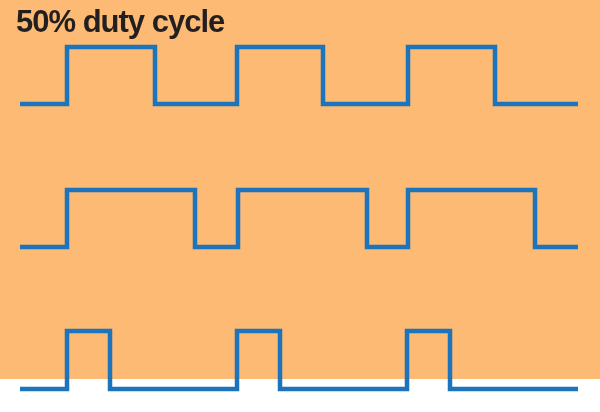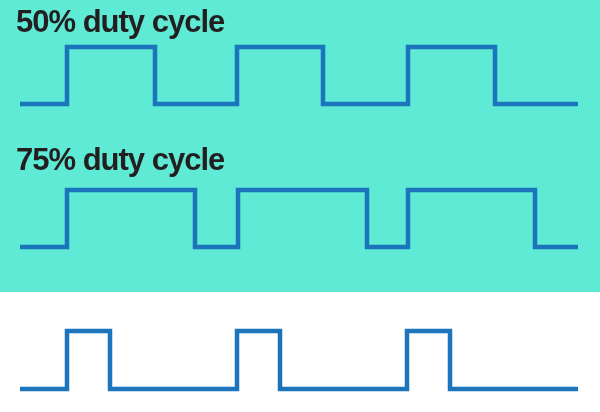--- a/index.html
+++ b/index.html
@@ -8,22 +8,22 @@
   }
   body {
     width: 600px;
     height: 412px;
     background: #ffffff;
     overflow: hidden;
   }
   .figure {
     position: relative;
     width: 600px;
-    height: 292px;
-    background: #5eead4;
+    height: 379px;
+    background: #fdba74;
     font-family: "Liberation Sans", sans-serif;
   }
   .wave-label {
     position: absolute;
     left: 16px;
     font-size: 31px;
     font-weight: 700;
     letter-spacing: -1px;
     line-height: 1;
     color: #231f20;
@@ -41,21 +41,20 @@
     stroke-linecap: butt;
   }
 </style>
 </head>
 <body>
 
 <div class="figure">
 
   <div class="wave-label" style="left: 16px; top: 6px; color: rgb(35, 31, 32);">50% duty cycle</div>
 
-  <div class="wave-label" style="left: 16px; top: 144px; color: rgb(35, 31, 32);">75% duty cycle</div>
 
 
   <svg class="wave-svg" width="600" height="412" viewBox="0 0 600 412" xmlns="http://www.w3.org/2000/svg">
     <polyline points="20,104 67,104 67,47 155,47 155,104 237,104 237,47 323,47 323,104 408,104 408,47 495,47 495,104 578,104" stroke="#1c75bc" stroke-width="4.5"></polyline>
     <polyline points="20,247 67,247 67,190 195,190 195,247 238,247 238,190 367,190 367,247 408,247 408,190 535,190 535,247 578,247" stroke="#1c75bc" stroke-width="4.5"></polyline>
     <polyline points="20,389 67,389 67,331 110,331 110,389 237,389 237,331 280,331 280,389 407,389 407,331 450,331 450,389 578,389" stroke="#1c75bc" stroke-width="4.5"></polyline>
   </svg>
 
 </div>
 

